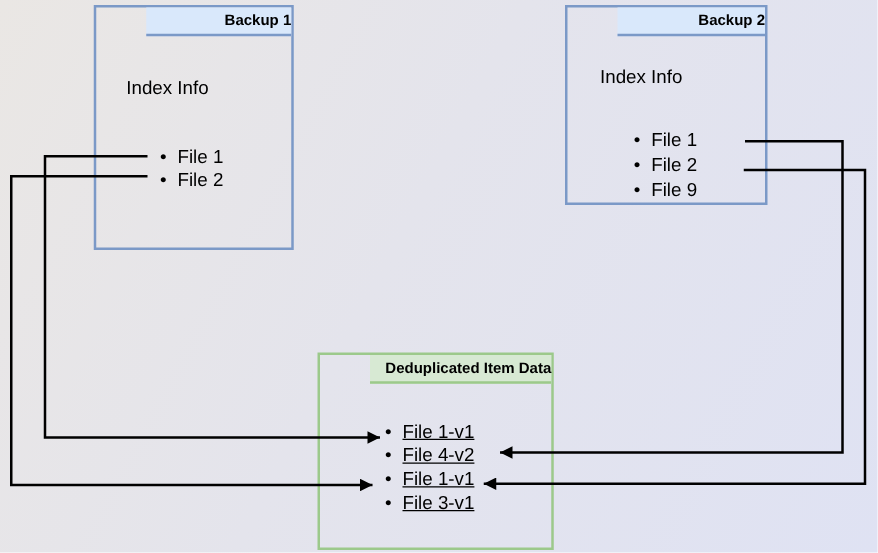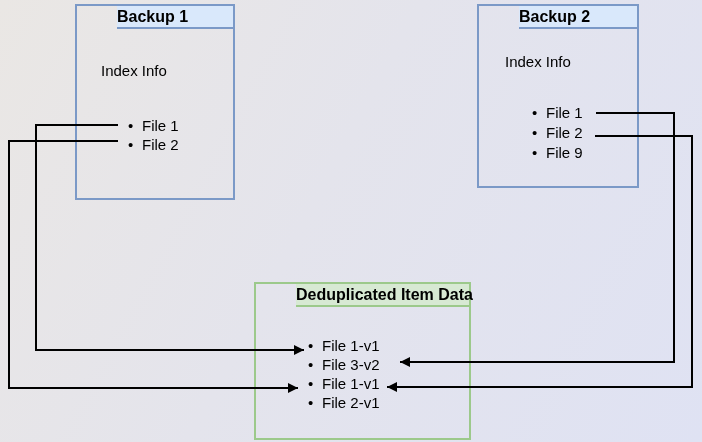--- a/index.html
+++ b/index.html
@@ -14,34 +14,34 @@
   }
   .box {
     position: absolute;
     box-sizing: border-box;
     border: 2px solid #7b99c7;
     background: transparent;
   }
   .box .hdr {
     height: 21px;
     line-height: 21px;
-    text-align: left;
-    font-size: 16px;
+    text-align: right;
+    font-size: 12px;
     font-weight: bold;
     border-bottom: 2px solid #7b99c7;
     background: #d9e8fb;
     white-space: nowrap;
     margin-left: 40px;
   }
   .box.green { border-color: #9cc98b; }
   .box.green .hdr { border-color: #9cc98b; background: #d7e9d3; }
 
   #backup1 { left: 75px; top: 4px;   width: 160px; height: 196px; }
-  #backup2 { left: 477px; top: 4px;  width: 162px; height: 184px; }
-  #dedup   { left: 254px; top: 282px; width: 217px; height: 158px; }
+  #backup2 { left: 452px; top: 4px;  width: 162px; height: 160px; }
+  #dedup   { left: 254px; top: 282px; width: 189px; height: 158px; }
 
   .body-label {
     position: absolute;
     font-size: 15px;
     line-height: 15px;
     white-space: nowrap;
   }
   #backup1 .body-label { left: 24px; top: 57px; }
   #backup2 .body-label { left: 26px; top: 48px; }
 
@@ -59,21 +59,21 @@
   ul.items li::before {
     content: "\2022";
     position: absolute;
     left: -14px;
   }
   #backup1 ul.items { left: 65px; top: 110px; }
   #backup1 ul.items li { line-height: 19px; }
   #backup2 ul.items { left: 67px; top: 97px; }
   #backup2 ul.items li { line-height: 20px; }
   #dedup ul.items { left: 66px; top: 52px; }
-  #dedup ul.items li { line-height: 19px; }
+  #dedup ul.items li { line-height: 19px; text-decoration: underline; }
 
   svg.connectors {
     position: absolute;
     left: 0; top: 0;
     width: 702px;
     height: 442px;
     pointer-events: none;
   }
   svg.connectors path.wire {
     fill: none;
@@ -102,23 +102,23 @@
       <li>File 1</li>
       <li>File 2</li>
       <li>File 9</li>
     </ul>
   </div>
 
   <div class="box green" id="dedup">
     <div class="hdr">Deduplicated Item Data</div>
     <ul class="items">
       <li>File 1-v1</li>
-      <li>File 3-v2</li>
+      <li>File 4-v2</li>
       <li>File 1-v1</li>
-      <li>File 2-v1</li>
+      <li>File 3-v1</li>
     </ul>
   </div>
 
   <svg class="connectors" viewBox="0 0 702 442" xmlns="http://www.w3.org/2000/svg">
     <defs>
       <marker id="arrow" viewBox="0 0 10 10" refX="10" refY="5" markerWidth="13" markerHeight="10" orient="auto" markerUnits="userSpaceOnUse">
         <path d="M0,0 L10,5 L0,10 z" fill="#000"></path>
       </marker>
     </defs>
     <path class="wire" marker-end="url(#arrow)" d="M118,125 L36,125 L36,350 L304,350"></path>

